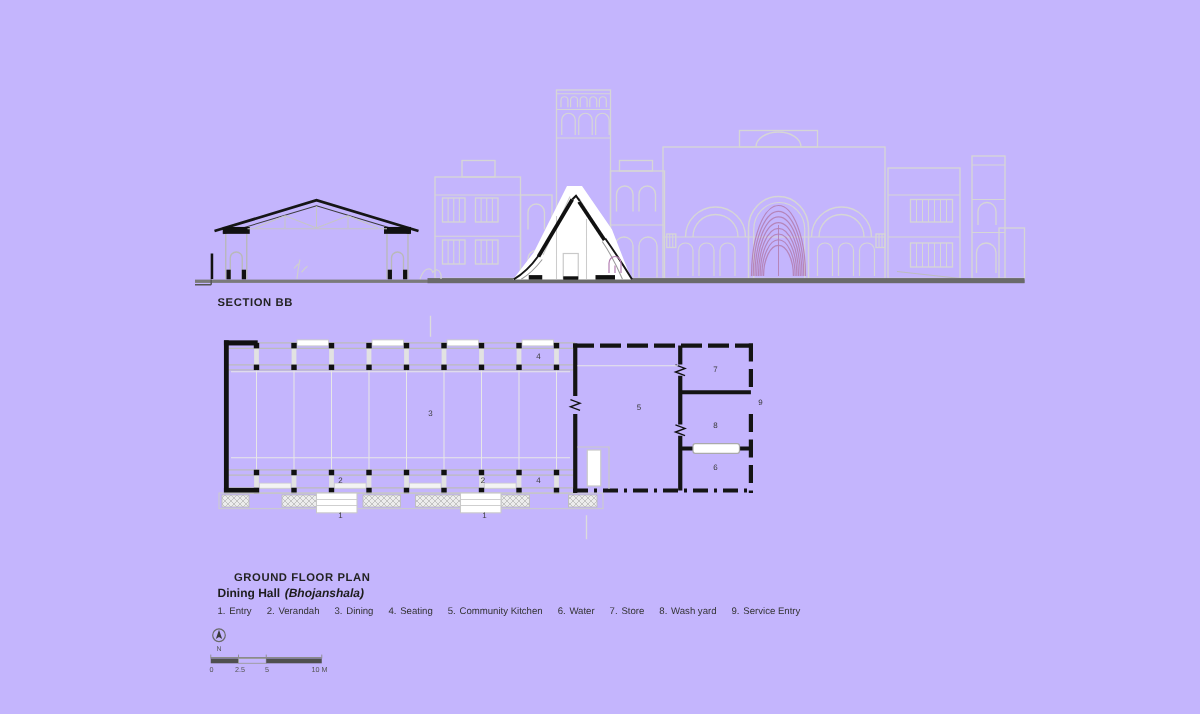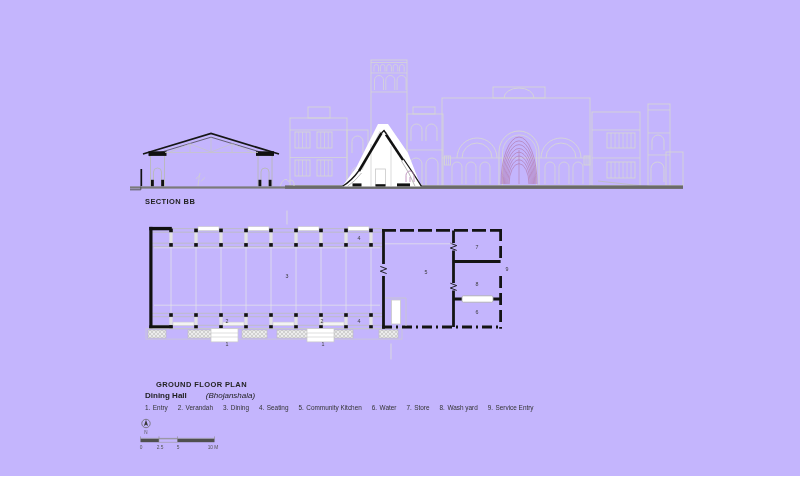--- a/index.html
+++ b/index.html
@@ -6,21 +6,21 @@
   .stage{
     position:relative;width:800px;height:476px;background:#c4b5fd;overflow:hidden;
     font-family:"Liberation Sans", sans-serif;color:#222;
   }
   svg{position:absolute;left:0;top:0;}
   .lbl{position:absolute;white-space:nowrap;}
   .section-title{left:145px;top:197px;font-size:7.5px;font-weight:600;letter-spacing:.4px;color:#232323;}
   .plan-title{left:156px;top:380px;font-size:7.5px;font-weight:600;letter-spacing:.4px;color:#232323;}
   .plan-subtitle{left:145px;top:390.5px;font-size:8px;color:#1d1d1d;}
   .plan-subtitle .bold{font-weight:700;}
-  .plan-subtitle .ital{font-style:italic;font-weight:400;margin-left:19px;}
+  .plan-subtitle .ital{font-style:italic;font-weight:700;margin-left:3px;}
   .legend{left:145px;top:403.5px;font-size:6.4px;color:#333;display:flex;}
   .legend-item{margin-right:10px;display:inline-flex;}
   .legend-num{margin-right:2.5px;}
   .room-label{position:absolute;transform:translate(-50%,-50%);font-size:5.3px;font-weight:500;color:#3a3a3a;}
   .scale-mark{position:absolute;top:444.5px;transform:translateX(-50%);font-size:4.8px;color:#555;}
   .north-label{left:146px;top:429.5px;transform:translateX(-50%);font-size:4.6px;color:#555;}
 </style>
 </head>
 <body>
 

